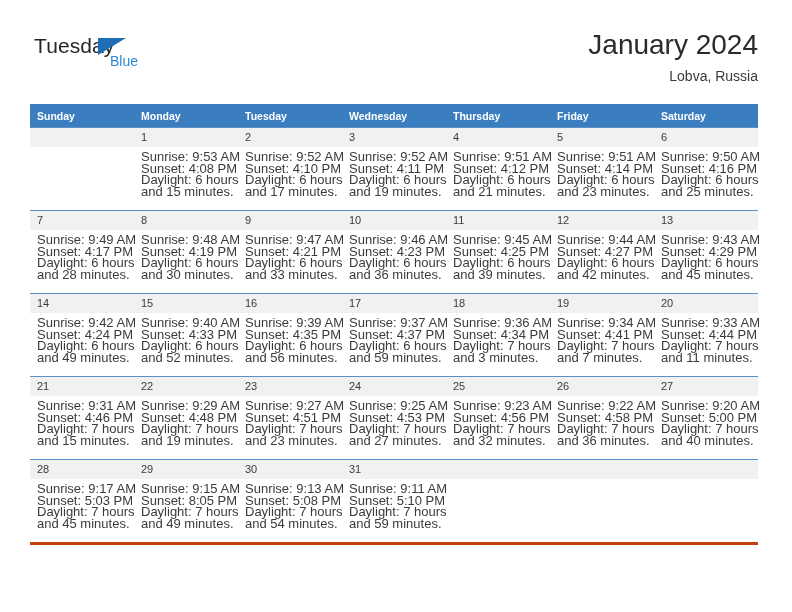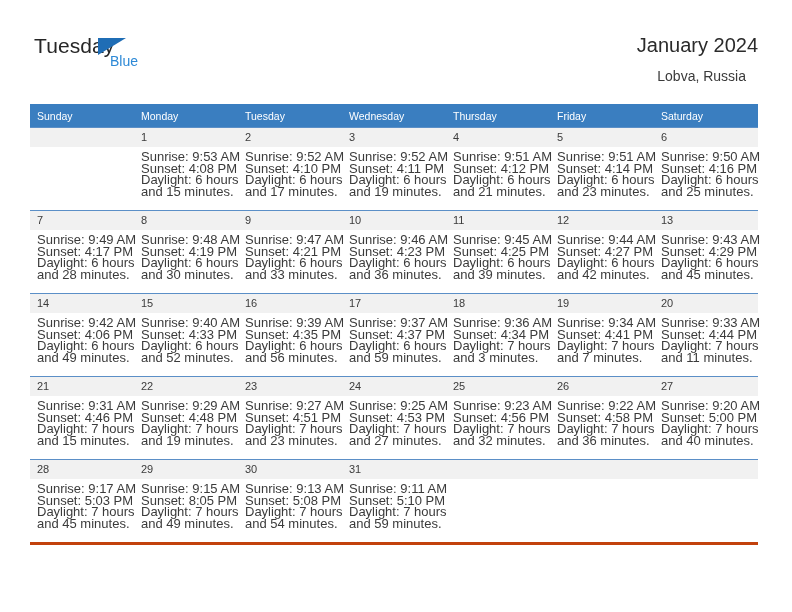--- a/index.html
+++ b/index.html
@@ -68,49 +68,49 @@
     margin-left: 48px;
   }
 
   .title-block {
     position: absolute;
     right: 0;
     top: 0;
     text-align: right;
   }
   .cal-title {
-    font-size: 20px;
+    font-size: 28px;
     color: #2b2b2b;
     line-height: 34px;
     font-weight: normal;
     margin: 0;
     white-space: nowrap;
   }
   .cal-subtitle {
     font-size: 14px;
     color: #3a3a3a;
     line-height: 20px;
-    margin: 4px 12px 0 0;
+    margin: 4px 0 0 0;
     white-space: nowrap;
   }
 
   
   .calendar {
     position: absolute;
     left: 30px;
     top: 104px;
     width: 728px;
     border-collapse: collapse;
     table-layout: fixed;
   }
   .calendar th {
     background: #3a7ec0;
     color: #ffffff;
     font-size: 10.5px;
-    font-weight: normal;
+    font-weight: bold;
     text-align: left;
     padding: 5px 0 5px 7px;
     height: 13px;
     border: none;
   }
   .calendar td {
     vertical-align: top;
     padding: 0;
     border: none;
     border-top: 1px solid #5b8fc7;
@@ -336,21 +336,21 @@
               </div>
             </div>
           </td>
         </tr>
         <tr class="week-row">
           <td>
             <div class="cell-inner">
               <div class="daynum">14</div>
               <div class="details">
                 <div>Sunrise: 9:42 AM</div>
-                <div>Sunset: 4:06 PM</div>
+                <div>Sunset: 4:24 PM</div>
                 <div>Daylight: 6 hours</div>
                 <div>and 49 minutes.</div>
               </div>
             </div>
           </td>
           <td>
             <div class="cell-inner">
               <div class="daynum">15</div>
               <div class="details">
                 <div>Sunrise: 9:40 AM</div>

